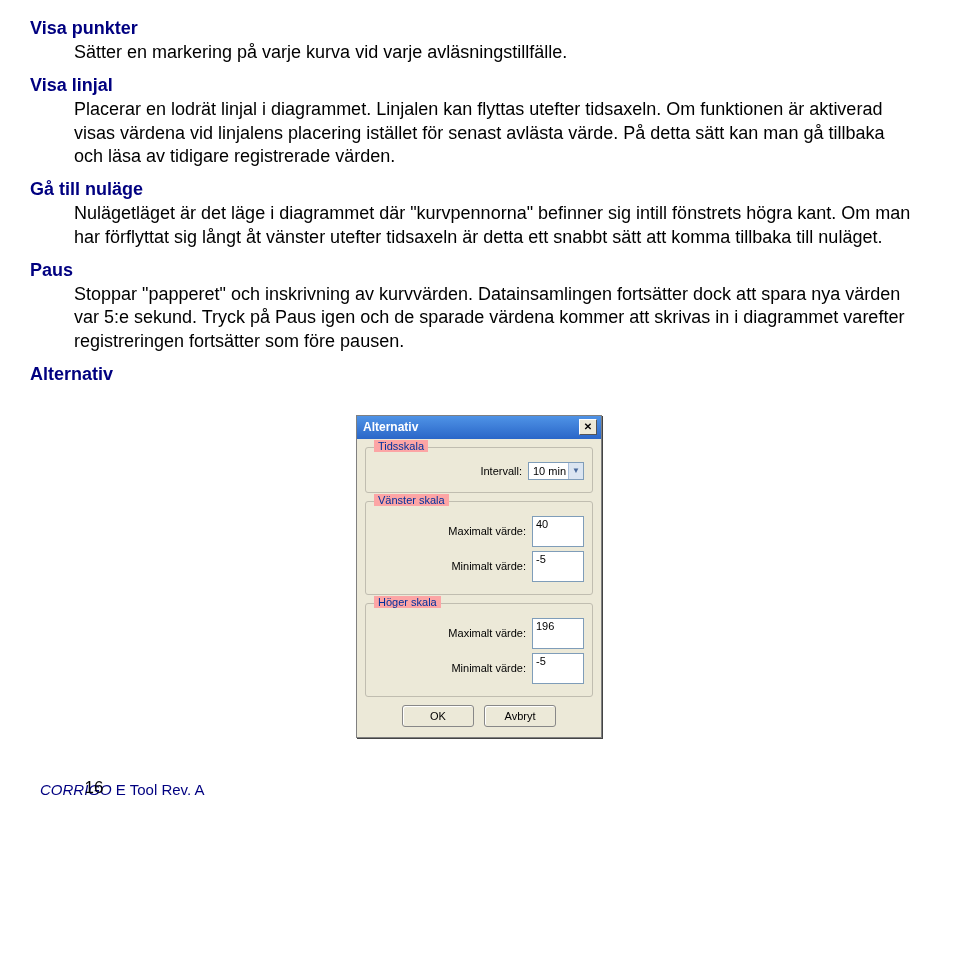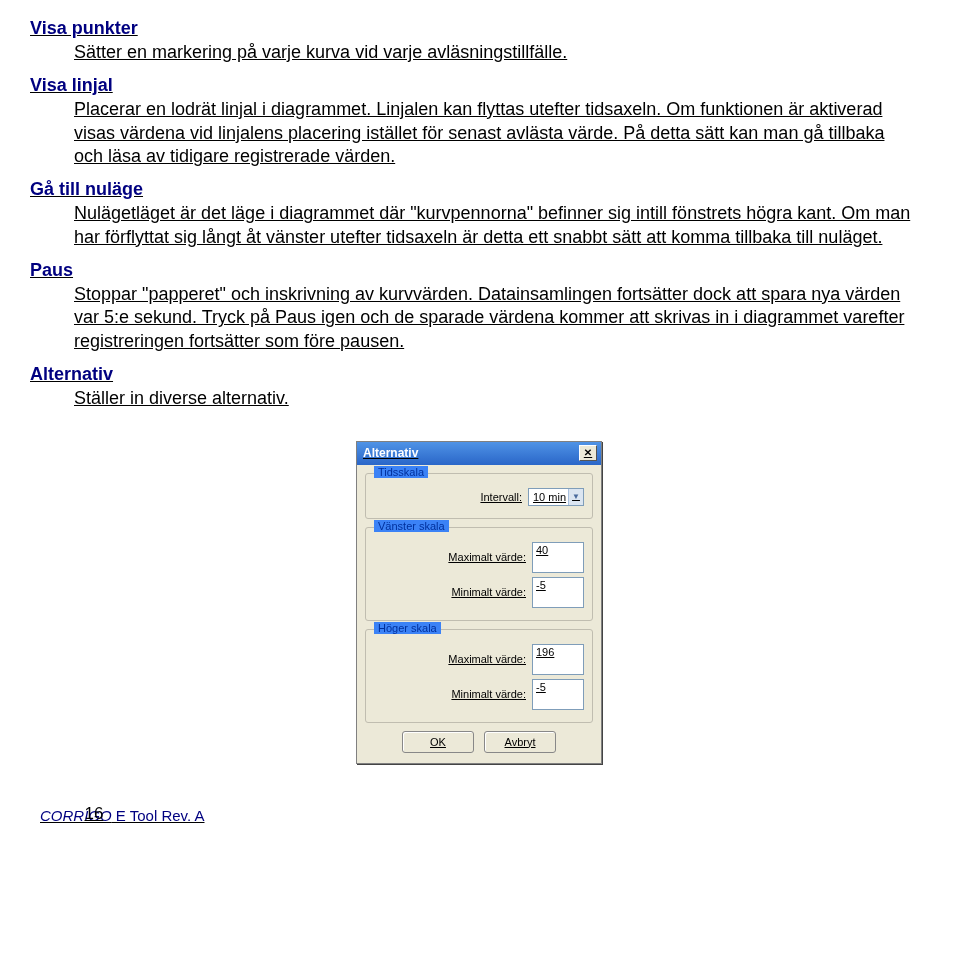--- a/index.html
+++ b/index.html
@@ -7,21 +7,20 @@
     padding: 0;
     background: #fff;
     font-family: Arial, Helvetica, sans-serif;
     font-size: 18px;
     color: #000;
     width: 960px;
   }
   .page {
     padding: 10px 34px 20px 30px;
     box-sizing: border-box;
-    text-decoration: underline;
   }
   .heading {
     color: #000080;
     font-weight: bold;
     margin-top: 8px;
     margin-bottom: 2px;
   }
   .body-text {
     margin: 2px 15px 10px 44px;
     line-height: 1.32;
@@ -71,21 +70,21 @@
     border: 1px solid #c0bdb0;
     border-radius: 3px;
     padding: 10px 8px 8px 8px;
     margin-bottom: 8px;
     position: relative;
   }
   .group-legend {
     position: absolute;
     top: -8px;
     left: 8px;
-    background: #3b82f6;
+    background: #fca5a5;
     padding: 0 4px;
     color: #00309c;
   }
   .field-row {
     display: flex;
     align-items: center;
     justify-content: flex-end;
     margin: 4px 0;
     gap: 6px;
   }
@@ -172,21 +171,20 @@
   <div class="heading">Visa linjal</div>
   <div class="body-text">Placerar en lodrät linjal i diagrammet. Linjalen kan flyttas utefter tidsaxeln. Om funktionen är aktiverad visas värdena vid linjalens placering istället för senast avlästa värde. På detta sätt kan man gå tillbaka och läsa av tidigare registrerade värden.</div>
 
   <div class="heading">Gå till nuläge</div>
   <div class="body-text">Nulägetläget är det läge i diagrammet där "kurvpennorna" befinner sig intill fönstrets högra kant. Om man har förflyttat sig långt åt vänster utefter tidsaxeln är detta ett snabbt sätt att komma tillbaka till nuläget.</div>
 
   <div class="heading">Paus</div>
   <div class="body-text">Stoppar "papperet" och inskrivning av kurvvärden. Datainsamlingen fortsätter dock att spara nya värden var 5:e sekund. Tryck på Paus igen och de sparade värdena kommer att skrivas in i diagrammet varefter registreringen fortsätter som före pausen.</div>
 
   <div class="heading">Alternativ</div>
-  <div class="body-text">Ställer in diverse alternativ.</div>
 
   <div class="centered-dialog">
     <div class="dlg-win">
       <div class="dlg-title">
         <span>Alternativ</span>
         <span class="dlg-close">✕</span>
       </div>
       <div class="dlg-body">
 
         <div class="group">

